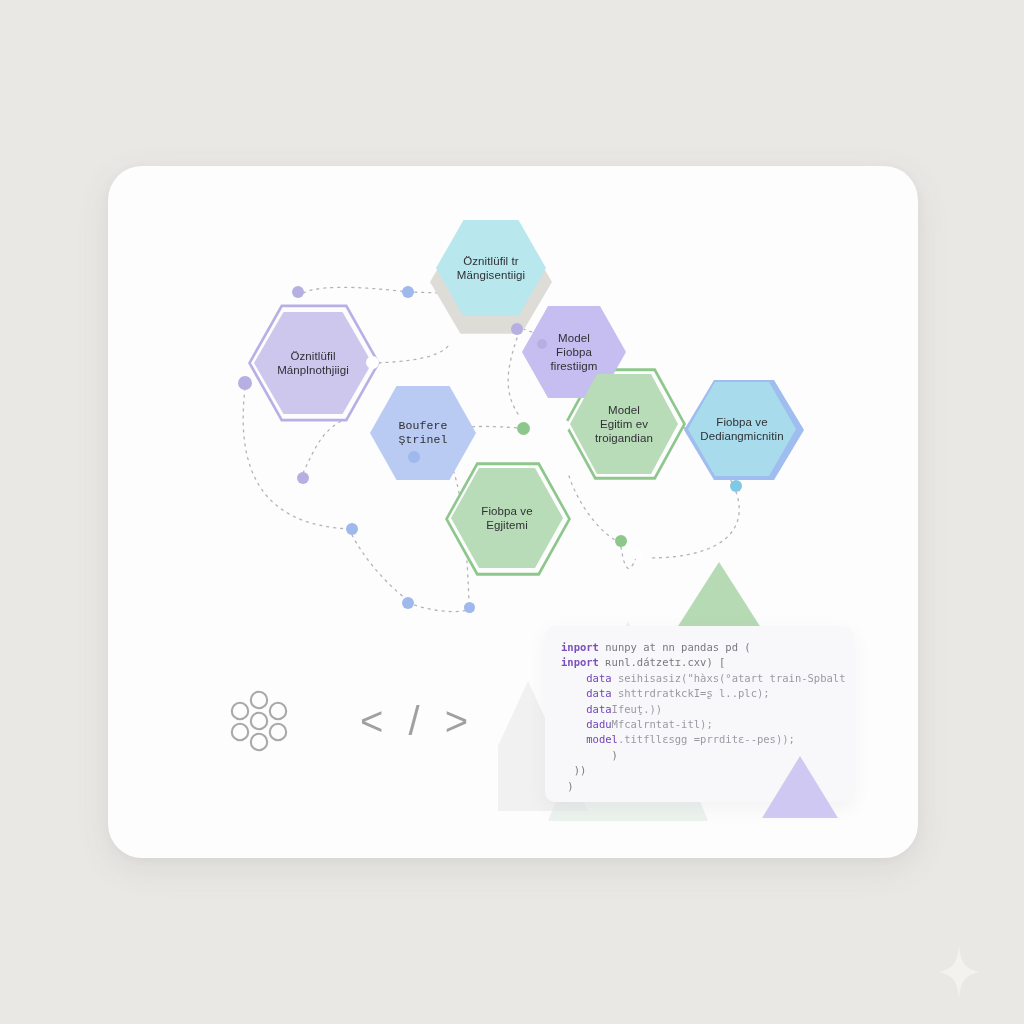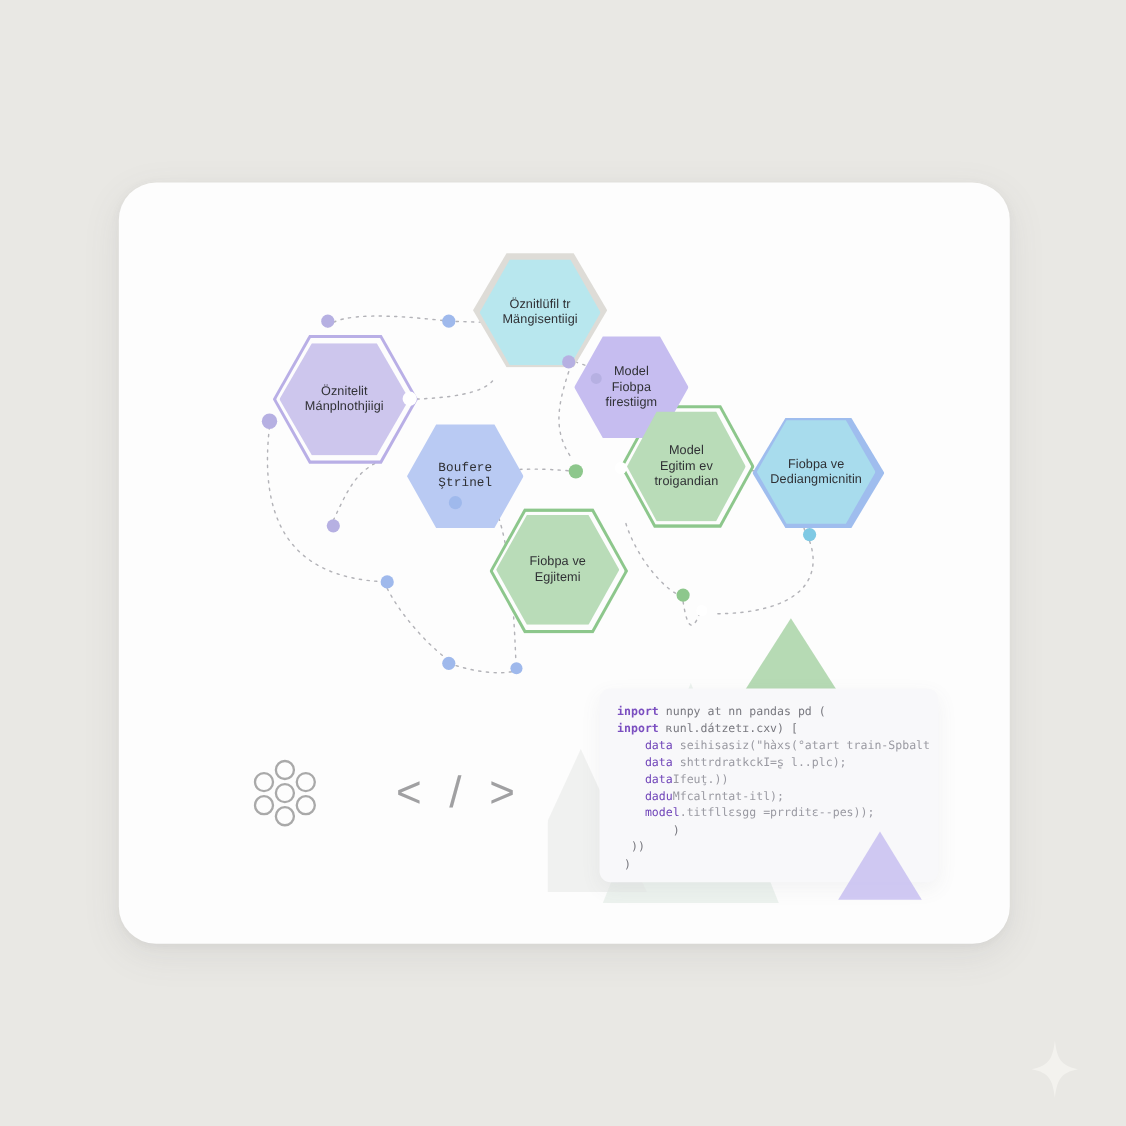--- a/index.html
+++ b/index.html
@@ -183,25 +183,25 @@
     <div class="hex-ring" style="left:140px; top:136px; width:132px; height:122px; background:#b9afe6;"></div>
     <div class="hex-ring" style="left:143px; top:139px; width:126px; height:116px; background:#fdfdfd;"></div>
 
     <div class="hex-ring" style="left:456px; top:200px; width:122px; height:116px; background:#8dc78c;"></div>
     <div class="hex-ring" style="left:459px; top:203px; width:116px; height:110px; background:#fdfdfd;"></div>
 
     <div class="hex-ring" style="left:337px; top:294px; width:126px; height:118px; background:#8dc78c;"></div>
     <div class="hex-ring" style="left:340px; top:297px; width:120px; height:112px; background:#fdfdfd;"></div>
 
     <div class="hex" style="left:146px; top:144px; width:118px; height:106px; background:#cdc6ed;">
-      <span class="label">Öznitelit
+      <span class="label">Öznitlüfil
 Mánplnothjiigi</span>
     </div>
 
-    <div class="hex" style="left:328px; top:68px; width:110px; height:100px; background:#b8e7ee;">
+    <div class="hex" style="left:328px; top:52px; width:110px; height:100px; background:#b8e7ee;">
       <span class="label">Öznitlüfil tr
 Mängisentiigi</span>
     </div>
 
     <div class="hex" style="left:414px; top:138px; width:104px; height:96px; background:#c6bdf0;">
       <span class="label">Model
 Fiobpa firestiigm</span>
     </div>
 
     <div class="hex" style="left:262px; top:218px; width:106px; height:98px; background:#b9caf3;font-family:Liberation Mono, monospace;">

